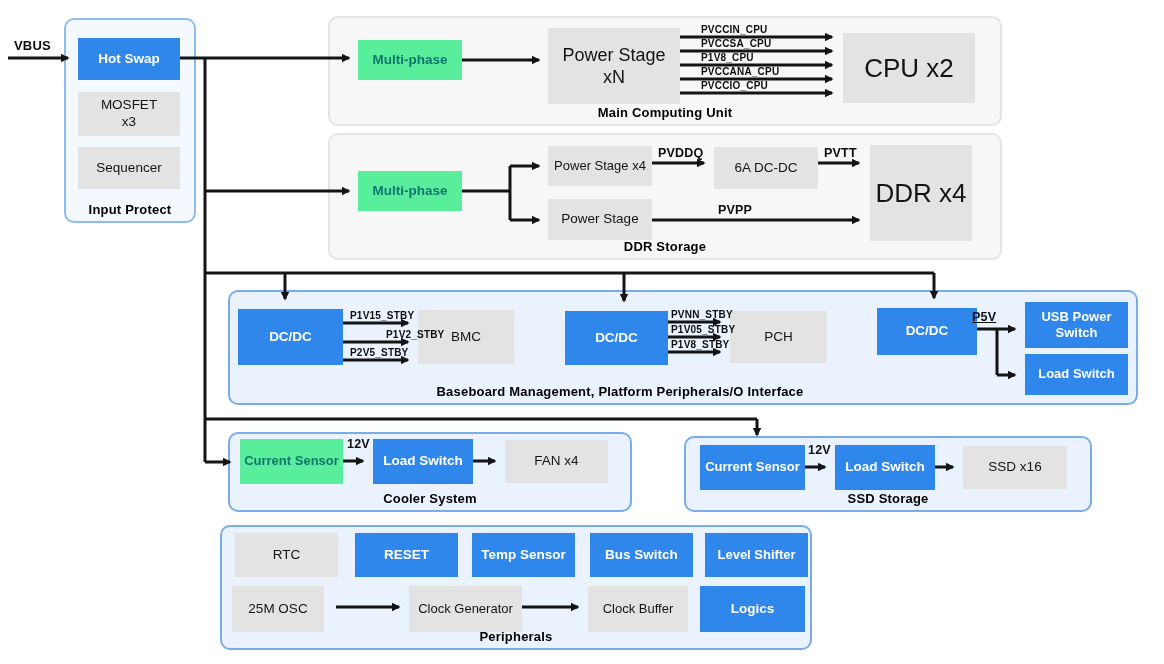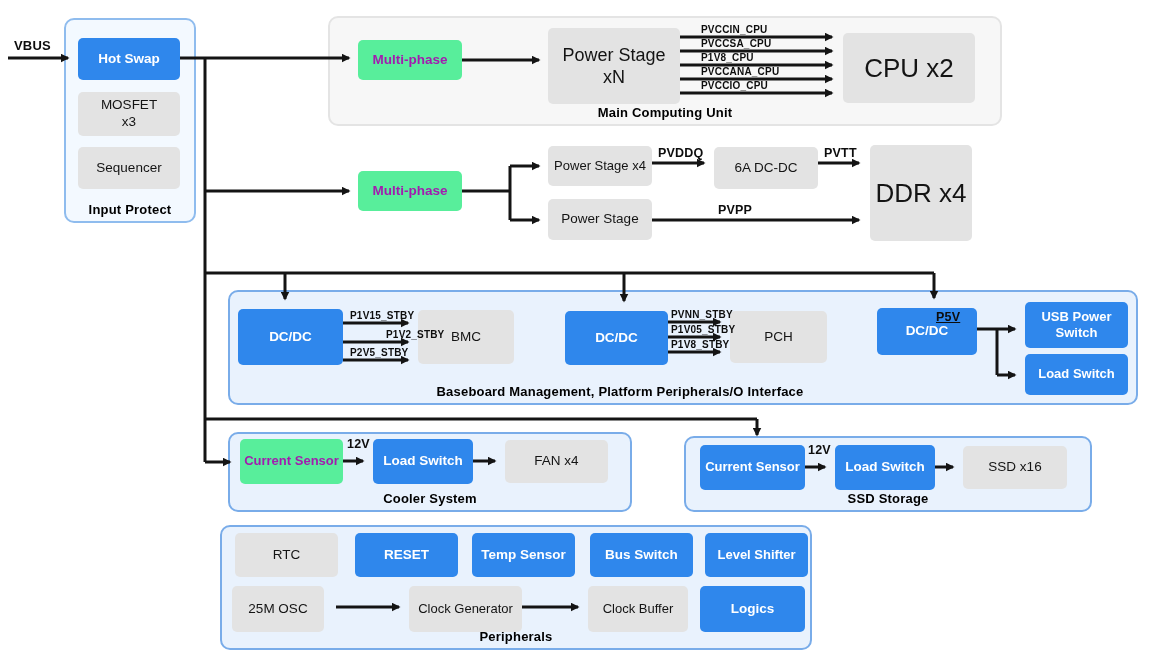--- a/index.html
+++ b/index.html
@@ -10,25 +10,25 @@
   .group { position:absolute; border-radius:10px; box-sizing:border-box; }
   .group.bluestyle { background:#e9f2fd; border:2px solid #79ace9; }
   .group.lightstyle { background:#f3f9ff; border:2px solid #8fbcee; }
   .group.graystyle { background:#f7f7f7; border:2px solid #e4e4e4; }
   .group-title {
     position:absolute; bottom:4px; left:0; right:0; text-align:center;
     font-size:13px; font-weight:600; color:#000000; letter-spacing:.2px;
   }
   .node {
     position:absolute; display:flex; align-items:center; justify-content:center;
-    text-align:center; border-radius:5px; box-sizing:border-box;
+    text-align:center; border-radius:0; box-sizing:border-box;
     white-space:pre-line; line-height:1.25;
   }
   .node.blue  { background:#2f87ec; color:#ffffff; font-weight:700; font-size:13.5px; }
-  .node.green { background:#58ee9b; color:#a21caf; font-weight:700; font-size:13.5px; }
+  .node.green { background:#58ee9b; color:#0f766e; font-weight:700; font-size:13.5px; }
   .node.gray  { background:#e3e3e3; color:#141414; font-weight:500; font-size:13.5px; }
   .node.lg    { font-size:18px; font-weight:500; }
   .node.xl    { font-size:26px; font-weight:500; }
   .sig {
     position:absolute; font-size:10px; font-weight:700; color:#0d0d0d;
     white-space:nowrap; letter-spacing:.2px;
   }
   .sig-lg { font-size:12.5px; }
   #wires { position:absolute; left:0; top:0; z-index:2; pointer-events:none; }
   .group, .node, .sig { z-index:3; }
@@ -40,20 +40,23 @@
 <div id="canvas">
 
   <div class="group lightstyle" style="left:64px;top:18px;width:132px;height:205px;">
     <div class="group-title">Input Protect</div>
   </div>
 
   <div class="group graystyle" style="left:328px;top:16px;width:674px;height:110px;">
     <div class="group-title">Main Computing Unit</div>
   </div>
 
+  <div class="group graystyle" style="left:328px;top:133px;width:674px;height:127px;">
+    <div class="group-title">DDR Storage</div>
+  </div>
 
   <div class="group bluestyle" style="left:228px;top:290px;width:910px;height:115px;">
     <div class="group-title" style="left:0;width:780px;right:auto;">Baseboard Management, Platform Peripherals/O Interface</div>
   </div>
 
   <div class="group bluestyle" style="left:228px;top:432px;width:404px;height:80px;">
     <div class="group-title">Cooler System</div>
   </div>
 
   <div class="group bluestyle" style="left:684px;top:436px;width:408px;height:76px;">
@@ -159,21 +162,21 @@
   <div class="sig" style="left:350px;top:329px;padding-left:36px;">P1V2_STBY</div>
   <div class="sig" style="left:350px;top:347px;">P2V5_STBY</div>
 
   <div class="node blue" style="left:565px;top:311px;width:103px;height:54px;">DC/DC</div>
   <div class="node gray" style="left:730px;top:311px;width:97px;height:52px;">PCH</div>
   <div class="sig" style="left:671px;top:309px;">PVNN_STBY</div>
   <div class="sig" style="left:671px;top:324px;">P1V05_STBY</div>
   <div class="sig" style="left:671px;top:339px;">P1V8_STBY</div>
 
   <div class="node blue" style="left:877px;top:308px;width:100px;height:47px;">DC/DC</div>
-  <div class="sig sig-lg" style="left:936px;top:310px;text-decoration:underline;">P5V</div>
+  <div class="sig sig-lg" style="left:972px;top:310px;text-decoration:underline;">P5V</div>
   <div class="node blue" style="left:1025px;top:302px;width:103px;height:46px;font-size:13px;">USB Power
 Switch</div>
   <div class="node blue" style="left:1025px;top:354px;width:103px;height:41px;font-size:13px;">Load Switch</div>
 
   <div class="node green" style="left:240px;top:439px;width:103px;height:45px;font-size:13px;">Current Sensor</div>
   <div class="sig sig-lg" style="left:347px;top:437px;">12V</div>
   <div class="node blue" style="left:373px;top:439px;width:100px;height:45px;">Load Switch</div>
   <div class="node gray" style="left:505px;top:440px;width:103px;height:43px;">FAN x4</div>
 
   <div class="node blue" style="left:700px;top:445px;width:105px;height:45px;font-size:13px;">Current Sensor</div>

